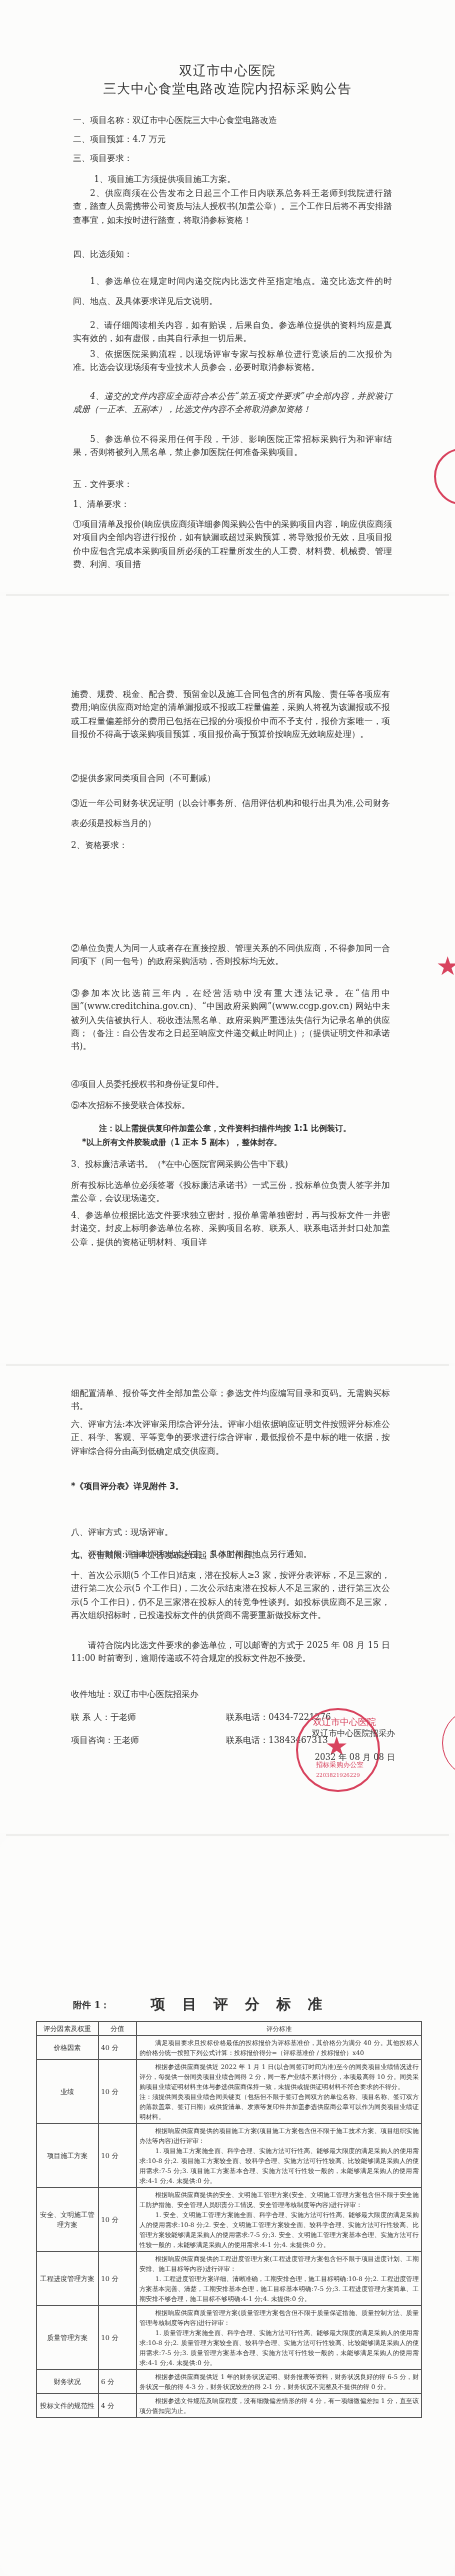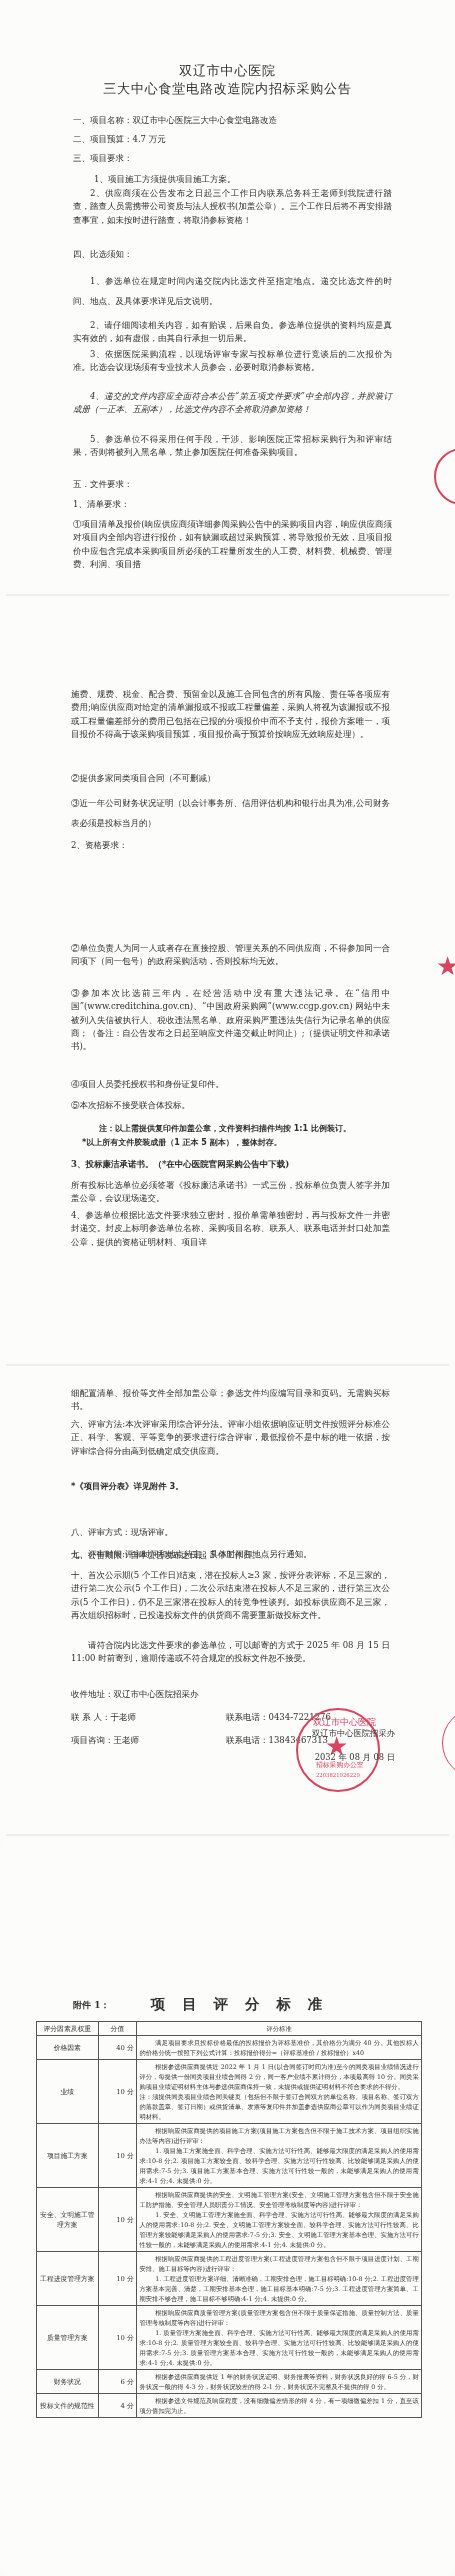--- a/index.html
+++ b/index.html
@@ -19,21 +19,21 @@
     .seal { position: absolute; border: 2.3px solid #d8435e; border-radius: 50%; }
     .seal-star { position: absolute; color: #d8435e; font-size: 26px; line-height: 1; }
     .seal-text { position: absolute; color: #d8435e; font-size: 6px; white-space: nowrap; }
     .sign { position: absolute; font-size: 8.3px; color: #333; text-align: right; }
     .annex-label { position: absolute; left: 73px; font-size: 9px; font-weight: bold; color: #333; }
     .annex-title { position: absolute; left: 0; width: 455px; text-align: center; font-size: 14.4px; font-weight: bold; letter-spacing: 6px; color: #333; margin-left: 12px; }
     table.score { position: absolute; left: 36px; width: 386px; border-collapse: collapse; font-size: 6.3px; line-height: 10px; color: #333; }
     table.score td, table.score th { border: 0.8px solid #555; padding: 1.5px 2.3px; vertical-align: middle; }
     table.score th { font-weight: normal; text-align: center; }
     .c1 { width: 56px; text-align: center; font-size: 6.8px; }
-    .c2 { width: 33px; text-align: right; font-size: 6.8px; }
+    .c2 { width: 33px; text-align: left; font-size: 6.8px; }
     .c3 { text-align: justify; }
     .c3 .ind { text-indent: 2.5em; display: block; }
   </style>
 </head>
 <body>
 
 <div class="page p1">
   <div class="title" style="top:62px;">双辽市中心医院</div>
   <div class="title" style="top:80px;">三大中心食堂电路改造院内招标采购公告</div>
 
@@ -62,21 +62,21 @@
   <div class="para" style="top:92px;left:71px;">施费、规费、税金、配合费、预留金以及施工合同包含的所有风险、责任等各项应有费用;响应供应商对给定的清单漏报或不报或工程量偏差，采购人将视为该漏报或不报或工程量偏差部分的费用已包括在已报的分项报价中而不予支付，报价方案唯一，项目报价不得高于该采购项目预算，项目报价高于预算价按响应无效响应处理）。</div>
   <div class="para" style="top:176px;left:71px;">②提供多家同类项目合同（不可删减）</div>
   <div class="para" style="top:197px;left:71px;line-height:20px;">③近一年公司财务状况证明（以会计事务所、信用评估机构和银行出具为准,公司财务表必须是投标当月的）</div>
   <div class="para" style="top:243px;left:71px;">2、资格要求：</div>
   <div class="para" style="top:346px;left:71px;">②单位负责人为同一人或者存在直接控股、管理关系的不同供应商，不得参加同一合同项下（同一包号）的政府采购活动，否则投标均无效。</div>
   <div class="para" style="top:391px;left:71px;">③参加本次比选前三年内，在经营活动中没有重大违法记录。在“信用中国”(www.creditchina.gov.cn)、“中国政府采购网”(www.ccgp.gov.cn) 网站中未被列入失信被执行人、税收违法黑名单、政府采购严重违法失信行为记录名单的供应商；（备注：自公告发布之日起至响应文件递交截止时间止）;（提供证明文件和承诺书)。</div>
   <div class="para" style="top:482px;left:71px;">④项目人员委托授权书和身份证复印件。</div>
   <div class="para" style="top:503px;left:71px;">⑤本次招标不接受联合体投标。</div>
   <div class="para bold" style="top:526px;left:71px;margin-left:28px;">注：以上需提供复印件加盖公章，文件资料扫描件均按 1:1 比例装订。</div>
   <div class="para bold" style="top:540px;left:82px;width:308px;">*以上所有文件胶装成册（1 正本 5 副本），整体封存。</div>
-  <div class="para" style="top:562px;left:71px;font-weight:bold;">3、投标廉洁承诺书。（*在中心医院官网采购公告中下载)</div>
+  <div class="para" style="top:562px;left:71px;">3、投标廉洁承诺书。（*在中心医院官网采购公告中下载)</div>
   <div class="para" style="top:583px;left:71px;">所有投标比选单位必须签署《投标廉洁承诺书》一式三份，投标单位负责人签字并加盖公章，会议现场递交。</div>
   <div class="para" style="top:613px;left:71px;">4、参选单位根据比选文件要求独立密封，报价单需单独密封，再与投标文件一并密封递交。封皮上标明参选单位名称、采购项目名称、联系人、联系电话并封口处加盖公章，提供的资格证明材料、项目详</div>
 
   <div class="seal" style="left:436px;top:349px;width:46px;height:46px;border-width:0;">
     <span class="seal-star" style="left:0;top:7.6px;">★</span>
   </div>
 </div>
 <div class="divider" style="top:1364px;"></div>
 
 <div class="page p3">

